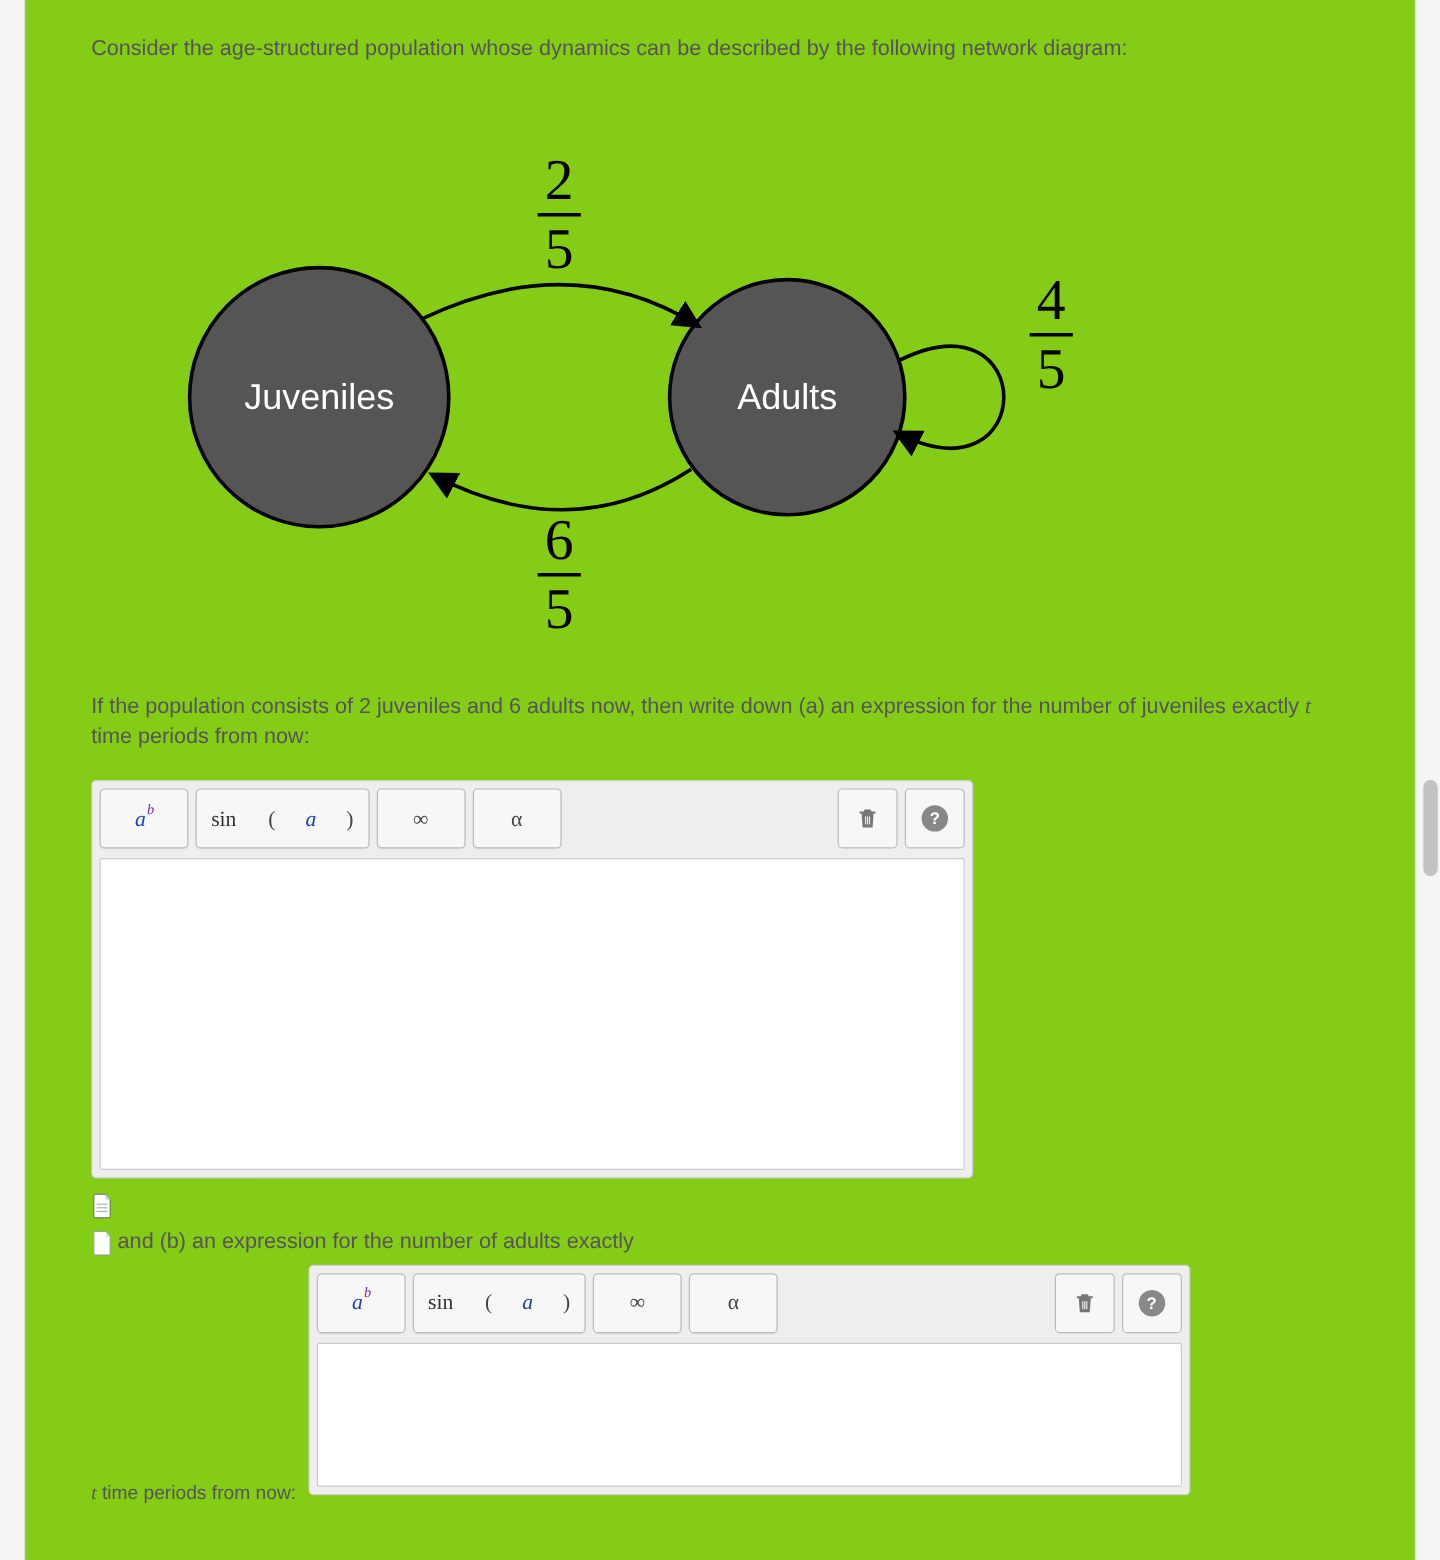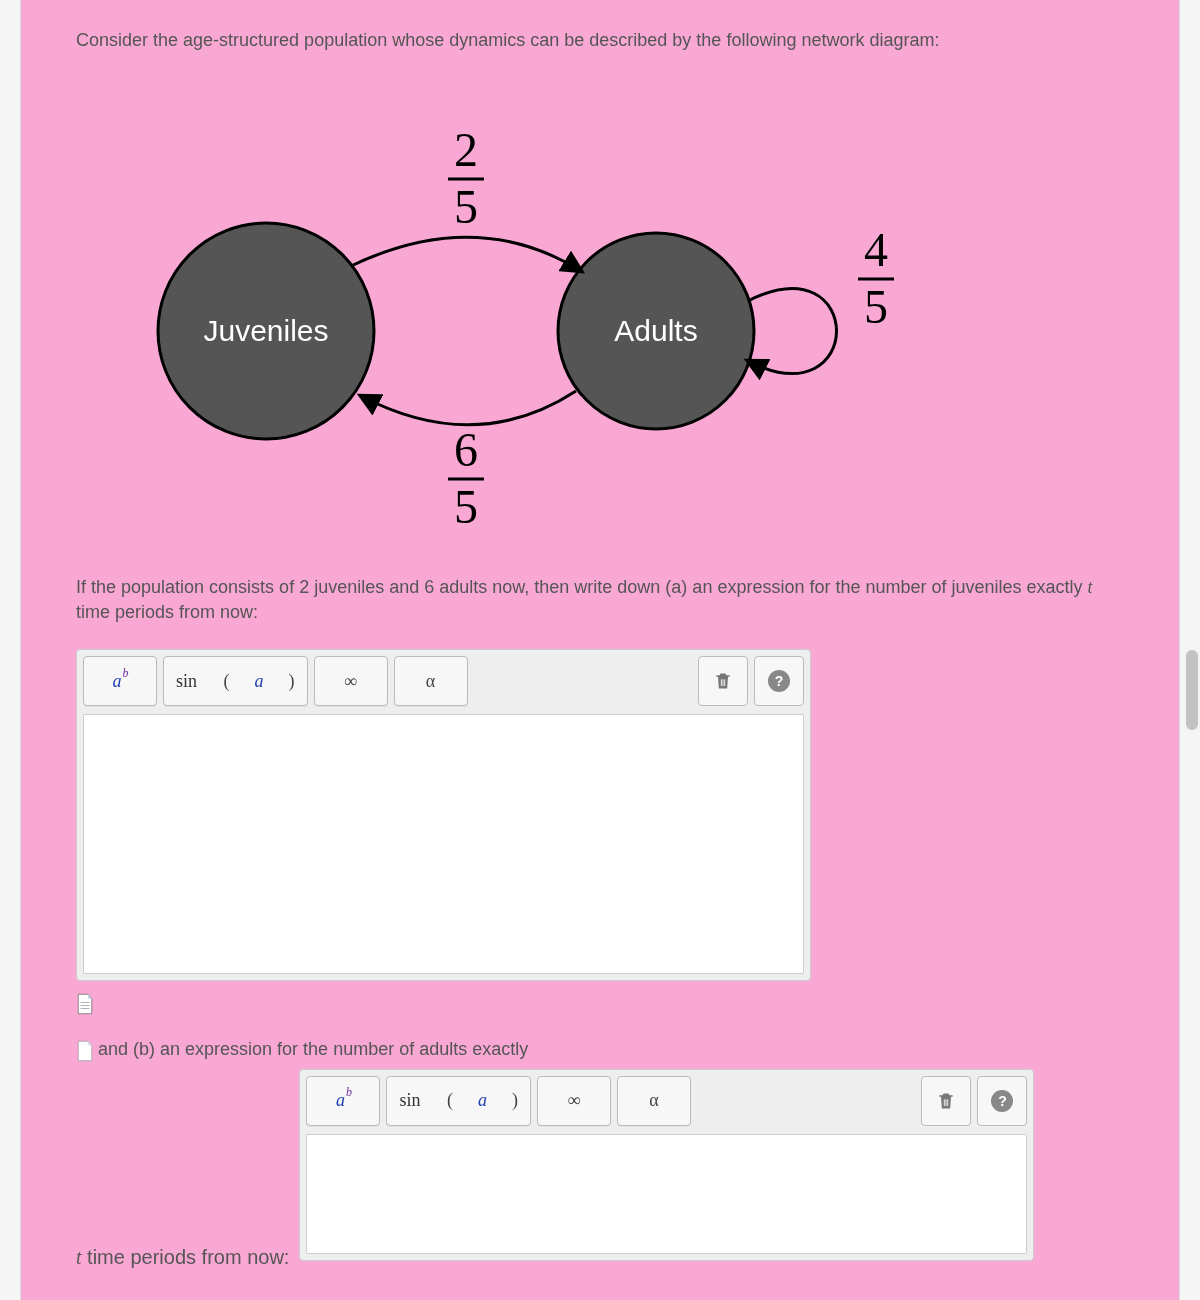--- a/index.html
+++ b/index.html
@@ -3,21 +3,21 @@
 <meta charset="utf-8">
 <style>
   body {
     margin: 0;
     padding: 0;
     background: #f5f5f5;
     font-family: Arial, Helvetica, sans-serif;
     color: #333;
   }
   .page {
-    background: #f9a8d4;
+    background: #84cc16;
     border-left: 1px solid #ddd;
     border-right: 1px solid #ddd;
     margin: 0 20px 0 20px;
     padding: 30px 55px 30px 55px;
     min-height: 1300px;
     box-sizing: border-box;
     position: relative;
   }
   .intro {
     font-size: 18px;
@@ -101,27 +101,27 @@
     font-size:20px;
   }
   .eqinput.short { min-height: 120px;}
   .doc-icon {
     width: 18px; height: 22px;
     display:inline-block;
     vertical-align: middle;
     margin-right: 4px;
   }
   .inline-row {
-    display:flex; align-items:center; gap:0; margin-top:22px;
+    display:flex; align-items:center; gap:0; margin-top:6px;
   }
   .wrap-b {
     display:flex; align-items:flex-end; gap:10px;
   }
   .sidecol {
-    font-size:20px; color:#555; display:flex; align-items:flex-end;
+    font-size:16px; color:#555; display:flex; align-items:flex-end;
     min-height:200px;
   }
   .doc-line { margin-top:12px; }
   
   .scroll-track {
     position: fixed;
     right: 2px;
     top: 0;
     bottom: 0;
     width: 14px;

